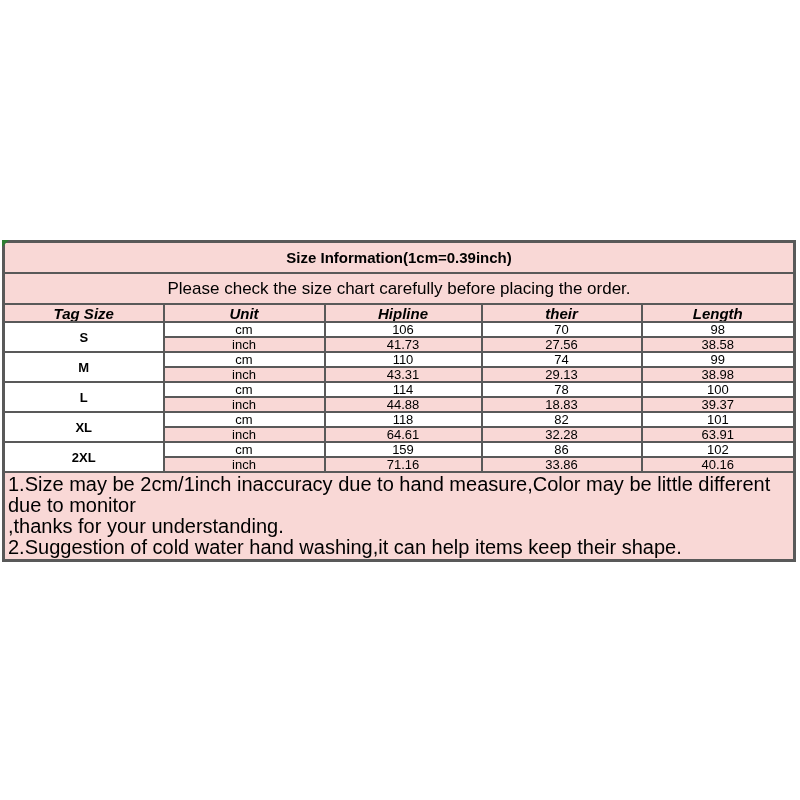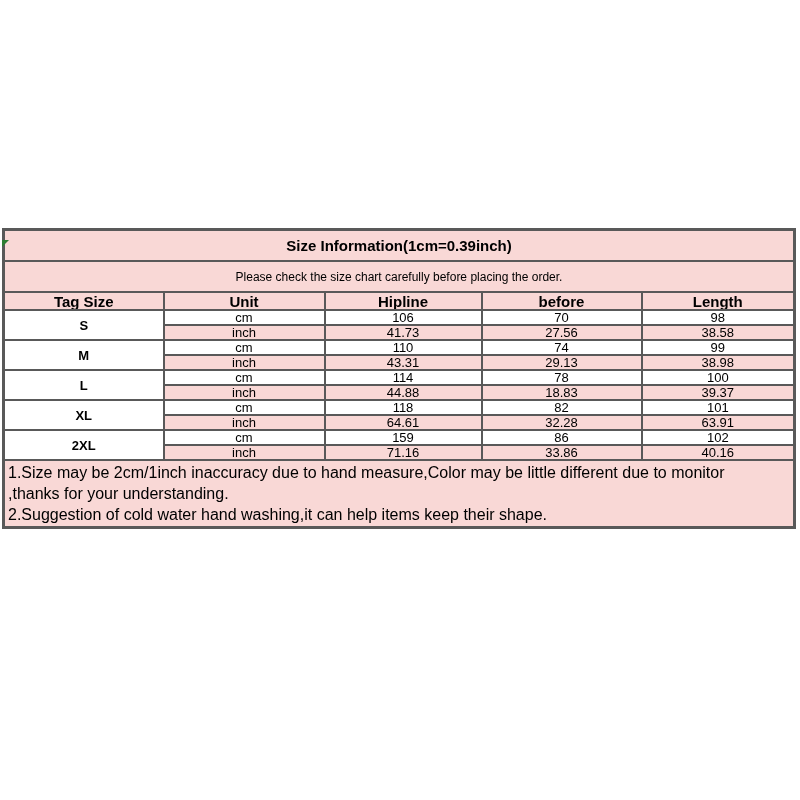--- a/index.html
+++ b/index.html
@@ -1,40 +1,40 @@
 <!DOCTYPE html>
 <html style="--pink_bg: #f9d8d6; --border: #595959; --corner_green: #2e7d32;"><head>
 <meta charset="utf-8">
 <style>
   html,body{margin:0;padding:0;}
   body{
     width:800px;height:800px;background:#ffffff;position:relative;
     font-family:"Liberation Sans",sans-serif;color:#000;
   }
   .size-table{
-    position:absolute;left:2px;top:228px;width:791px;
+    position:absolute;left:2px;top:240px;width:791px;
     border-collapse:collapse;table-layout:fixed;
     border:3px solid var(--border);
   }
   .size-table td{
     border:2px solid var(--border);
     text-align:center;vertical-align:middle;
     padding:0;overflow:hidden;white-space:nowrap;
   }
   .pink{background:var(--pink_bg);}
   .white{background:#ffffff;border-radius:7px;}
   .title-row td{height:29px;font-weight:bold;font-size:15px;}
-  .subtitle-row td{height:29px;font-size:12px;}
-  .header-row td{height:16px;font-weight:bold;font-size:15px;line-height:1;}
+  .subtitle-row td{height:29px;font-size:17px;}
+  .header-row td{height:16px;font-weight:bold;font-size:15px;line-height:1;font-style:italic;}
   .data-row td{height:13px;font-size:13px;line-height:1;}
   .tag-cell{font-weight:bold;font-size:16px;background:#ffffff;}
   .unit-cell{font-size:14px;}
   .notes-row td{
     text-align:left;white-space:normal;vertical-align:top;
-    font-size:16px;padding:1px 3px;
+    font-size:20px;padding:1px 3px;
   }
   .note-line{line-height:21px;}
   .corner-marker{
     position:absolute;left:2px;top:240px;width:0;height:0;z-index:2;
     border-top:7px solid var(--corner_green);
     border-right:7px solid transparent;
   }
 </style>
 </head>
 <body>
@@ -53,21 +53,21 @@
     <tr class="title-row">
       <td colspan="5" class="pink">Size Information(1cm=0.39inch)</td>
     </tr>
     <tr class="subtitle-row">
       <td colspan="5" class="pink">Please check the size chart carefully before placing the order.</td>
     </tr>
     <tr class="header-row">
       <td class="pink">Tag Size</td>
       <td class="pink">Unit</td>
       <td class="pink">Hipline</td>
-      <td class="pink">before</td>
+      <td class="pink">their</td>
       <td class="pink">Length</td>
     </tr>
 
     <tr class="data-row">
       <td rowspan="2" class="tag-cell">S</td>
       <td class="unit-cell white">cm</td>
       <td class="white">106</td>
       <td class="white">70</td>
       <td class="white">98</td>
     </tr>

